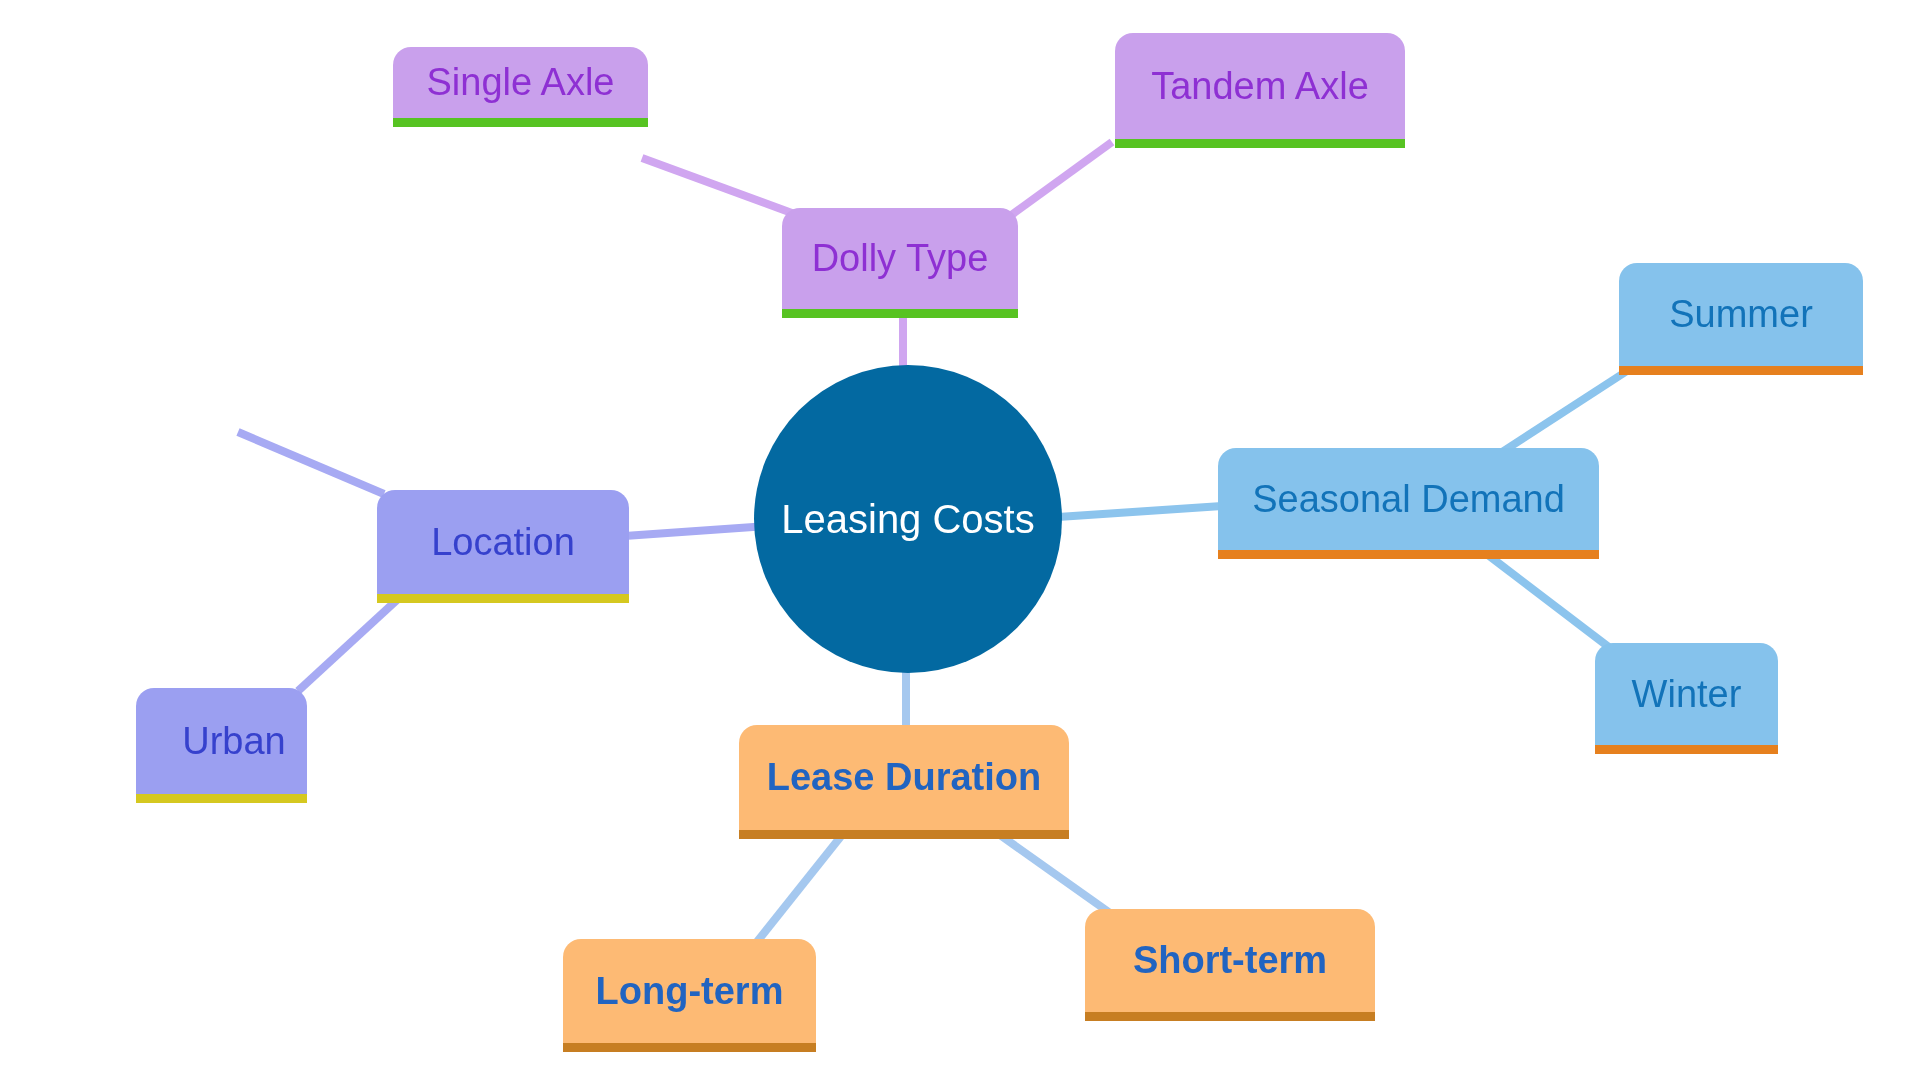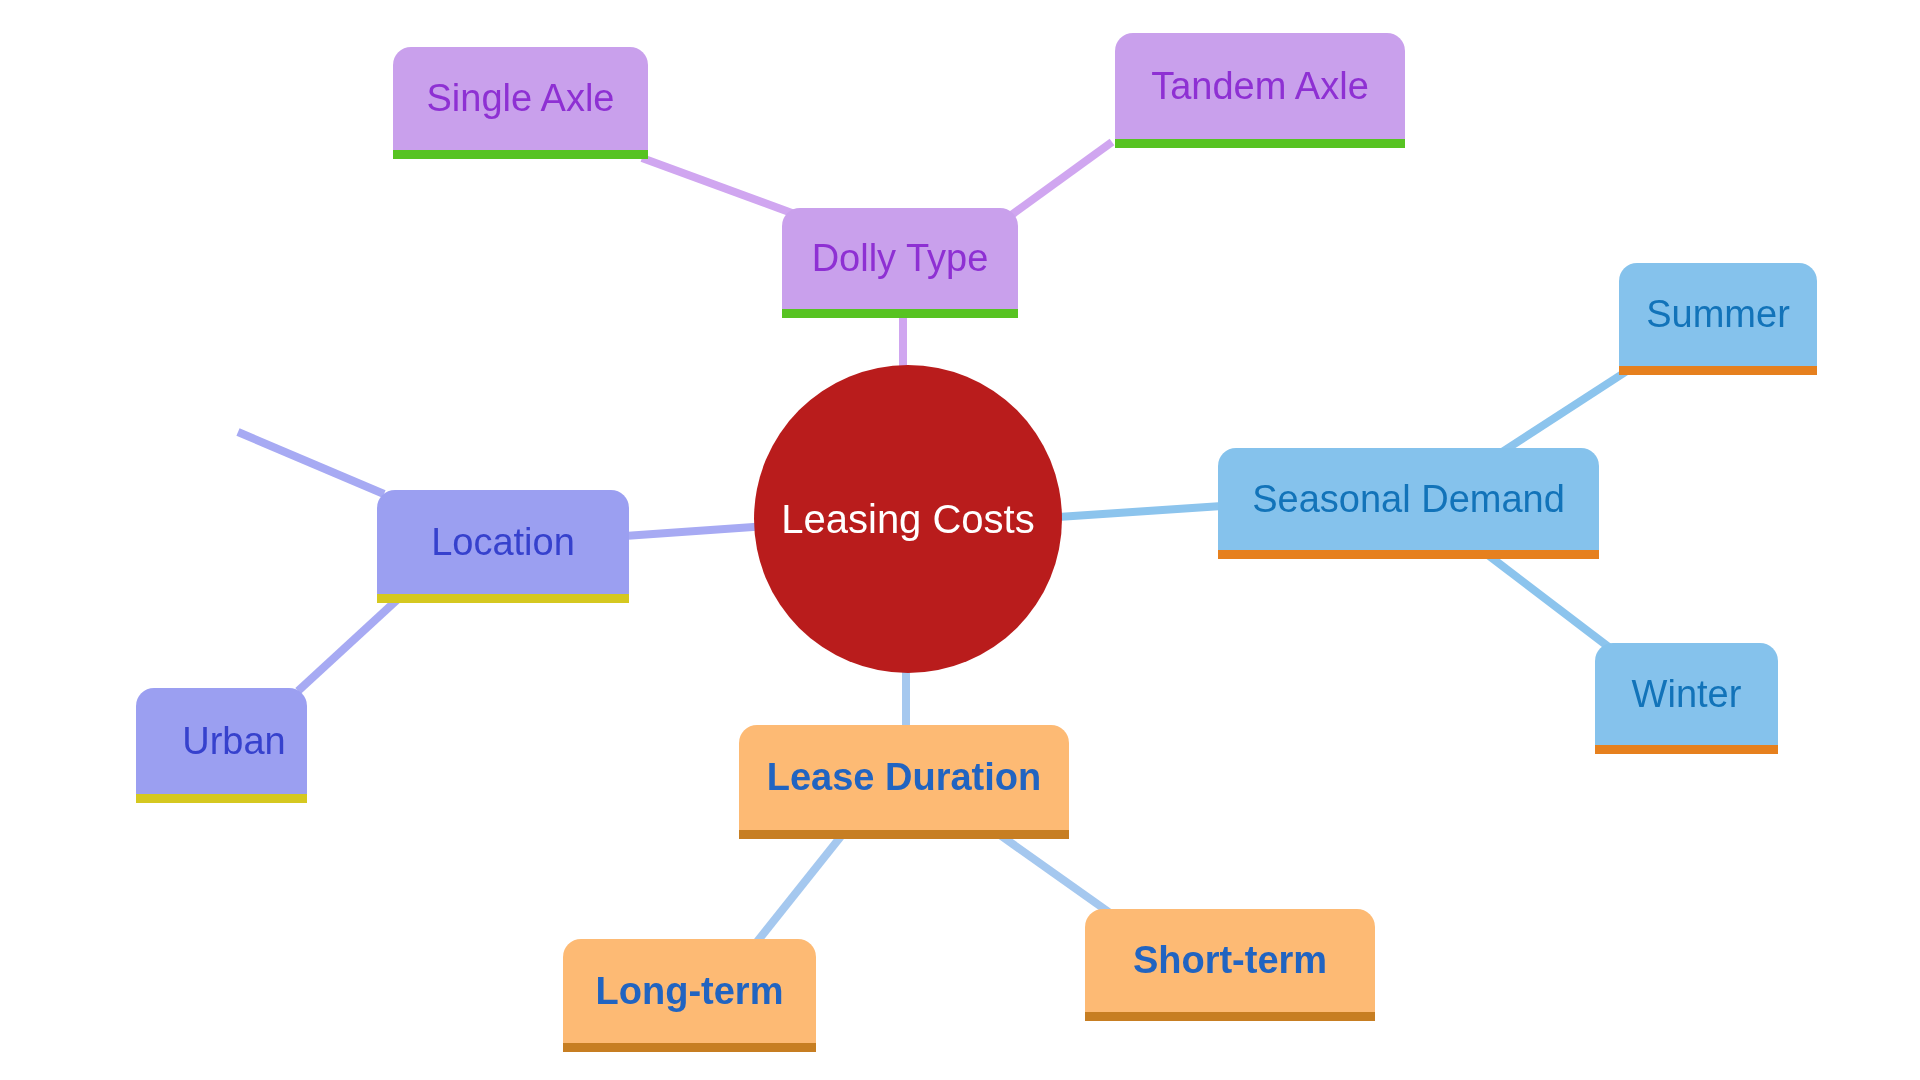--- a/index.html
+++ b/index.html
@@ -41,38 +41,38 @@
   .b-purple { background: #c9a0ec; color: #8e30d3; border-bottom: 9px solid #57c322; }
   .b-indigo { background: #9b9ff1; color: #3641cd; border-bottom: 9px solid #d5c820; }
   .b-sky    { background: #85c2ec; color: #1273b9; border-bottom: 9px solid #e6801e; }
   .b-blue   { background: #fdba74; color: #2164c1; border-bottom: 9px solid #c77e22; font-weight: bold; }
 
   .center-circle {
     position: absolute;
     left: 754px; top: 365px;
     width: 308px; height: 308px;
     border-radius: 50%;
-    background: #b91c1c;
+    background: #0369a1;
     color: #ffffff;
     font-size: 40px;
     display: flex;
     align-items: center;
     justify-content: center;
     white-space: nowrap;
   }
 
   
-  .n-single   { left: 393px;  top: 47px;  width: 255px; height: 112px; }
+  .n-single   { left: 393px;  top: 47px;  width: 255px; height: 80px; }
   .n-tandem   { left: 1103px; top: 33px;  width: 290px; height: 115px; margin-left: 12px; }
   .n-dolly    { left: 782px;  top: 208px; width: 236px; height: 110px; }
   .n-rural    { left: 88px;   top: 331px; width: 157px; height: 111px; }
   .n-location { left: 377px;  top: 490px; width: 252px; height: 113px; }
   .n-urban    { left: 136px;  top: 688px; width: 171px; height: 115px; padding-left: 25px; }
   .n-seasonal { left: 1218px; top: 448px; width: 381px; height: 111px; }
-  .n-summer   { left: 1619px; top: 263px; width: 198px; height: 112px; }
+  .n-summer   { left: 1619px; top: 263px; width: 244px; height: 112px; }
   .n-winter   { left: 1595px; top: 643px; width: 183px; height: 111px; }
   .n-lease    { left: 739px;  top: 725px; width: 330px; height: 114px; }
   .n-long     { left: 563px;  top: 939px; width: 253px; height: 113px; text-align: center; }
   .n-short    { left: 1085px; top: 909px; width: 290px; height: 112px; }
 </style>
 </head>
 <body>
 
 <div class="canvas">
 

